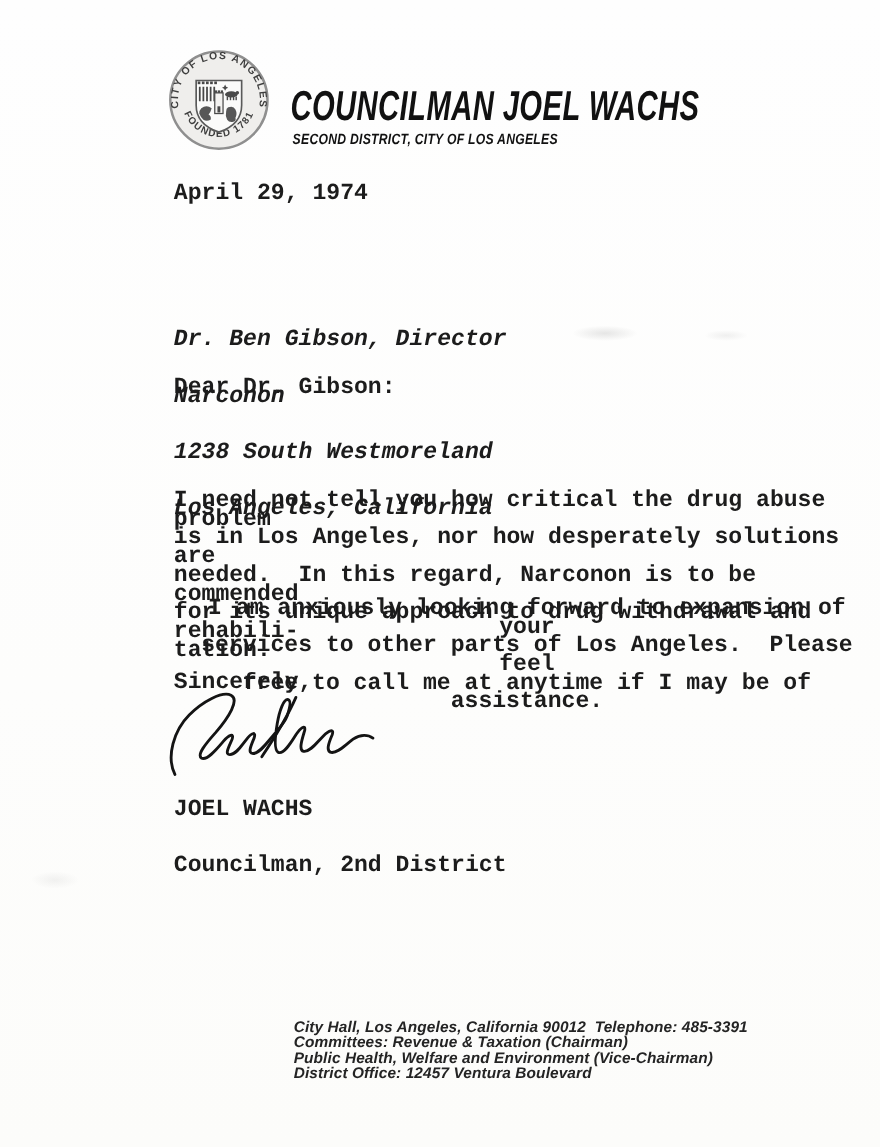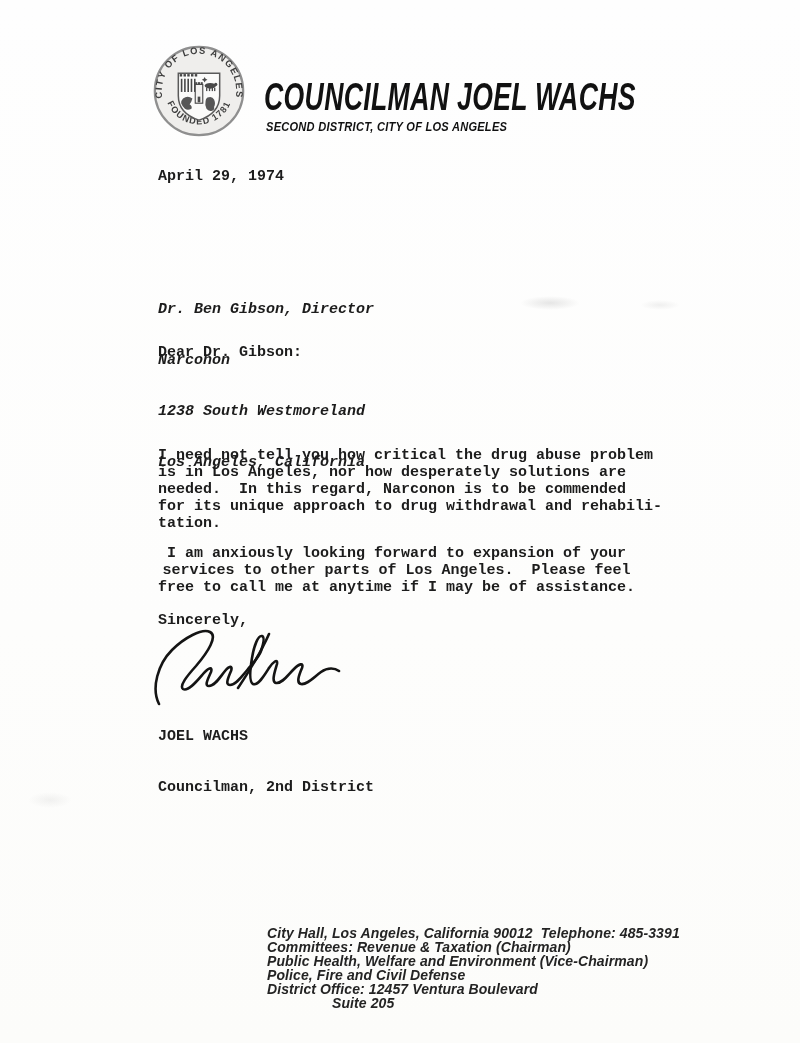--- a/index.html
+++ b/index.html
@@ -8,21 +8,21 @@
     width: 800px;
     height: 1043px;
     background: linear-gradient(180deg, #fefefe 0%, #fdfdfc 60%, #fcfcfa 100%);
     overflow: hidden;
     color: #1b1b1b;
   }
   .typed {
     position: absolute;
     left: 158px;
     font-family: "Liberation Mono", "DejaVu Sans Mono", monospace;
-    font-size: 15px;
+    font-size: 21px;
     line-height: 17px;
     font-weight: bold;
     color: #1c1c1c;
     white-space: pre-wrap;
   }
   .letterhead-title {
     position: absolute;
     left: 264px;
     top: 76px;
     font-family: "Liberation Sans", sans-serif;
@@ -200,21 +200,19 @@
 
   <div class="typed" style="top:694px;">
     <div>JOEL WACHS</div>
     <div>Councilman, 2nd District</div>
   </div>
 
   <div class="footer">
     <div>City Hall, Los Angeles, California 90012  Telephone: 485-3391</div>
     <div>Committees: Revenue &amp; Taxation (Chairman)</div>
     <div>Public Health, Welfare and Environment (Vice-Chairman)</div>
-    <div>Police, Fire and Civil Defense</div>
     <div>District Office: 12457 Ventura Boulevard</div>
-    <div class="indent">Suite 205</div>
   </div>
 
   <div class="smudge" style="left:520px; top:296px; width:60px; height:14px;"></div>
   <div class="smudge" style="left:640px; top:300px; width:40px; height:10px; opacity:0.6;"></div>
   <div class="smudge" style="left:28px; top:792px; width:44px; height:16px; opacity:0.5;"></div>
 </div>
 
 </body></html>

